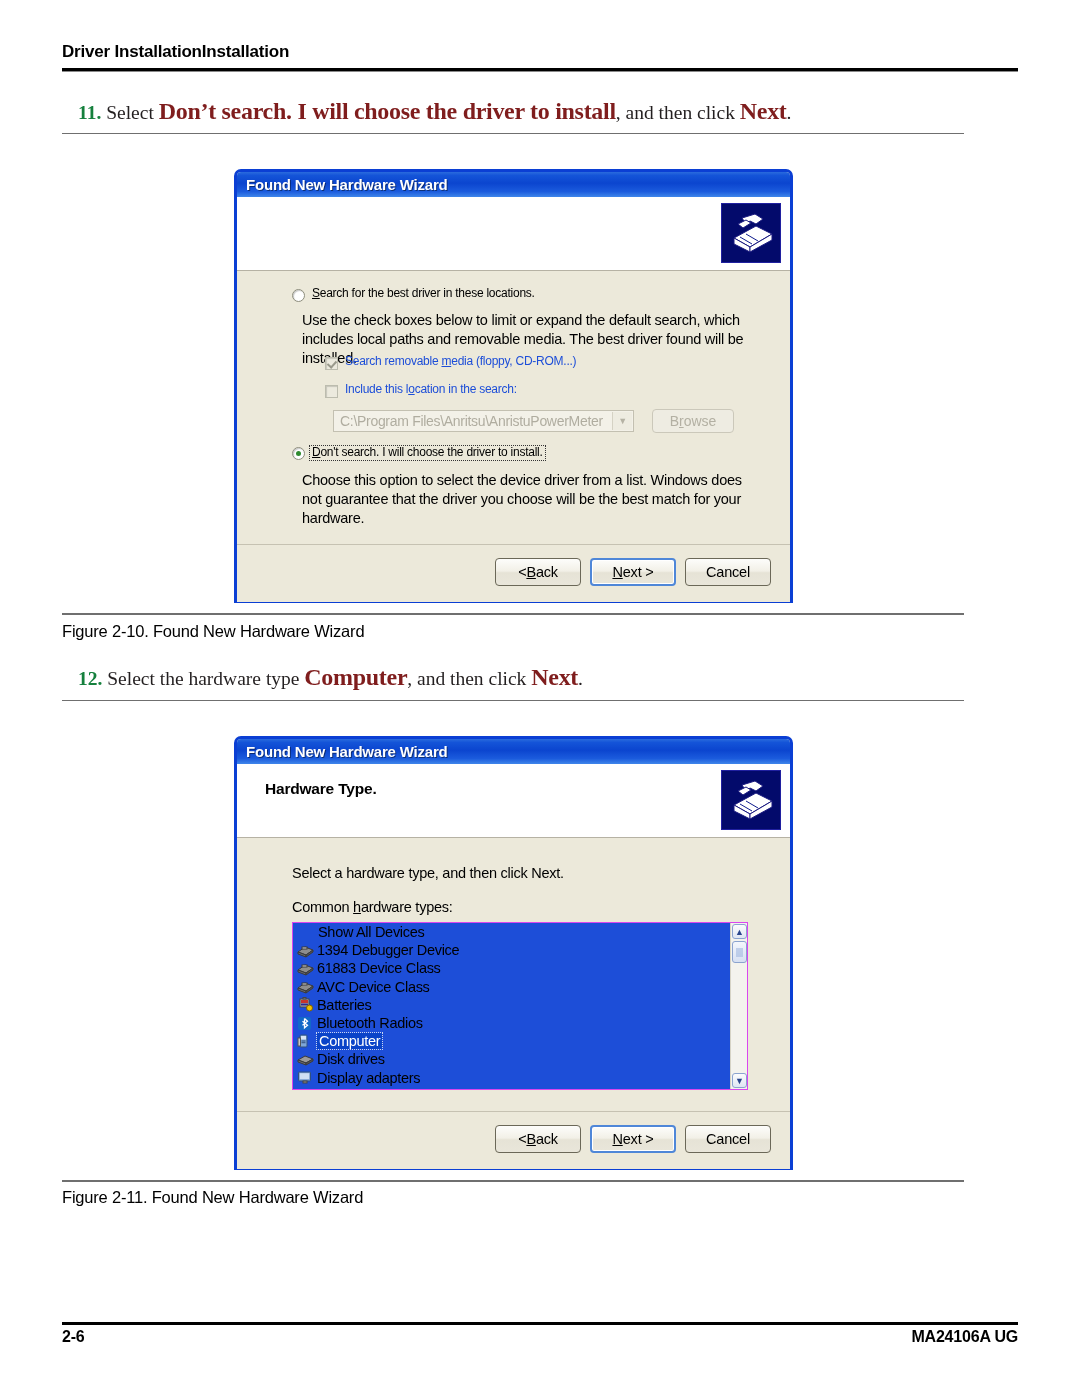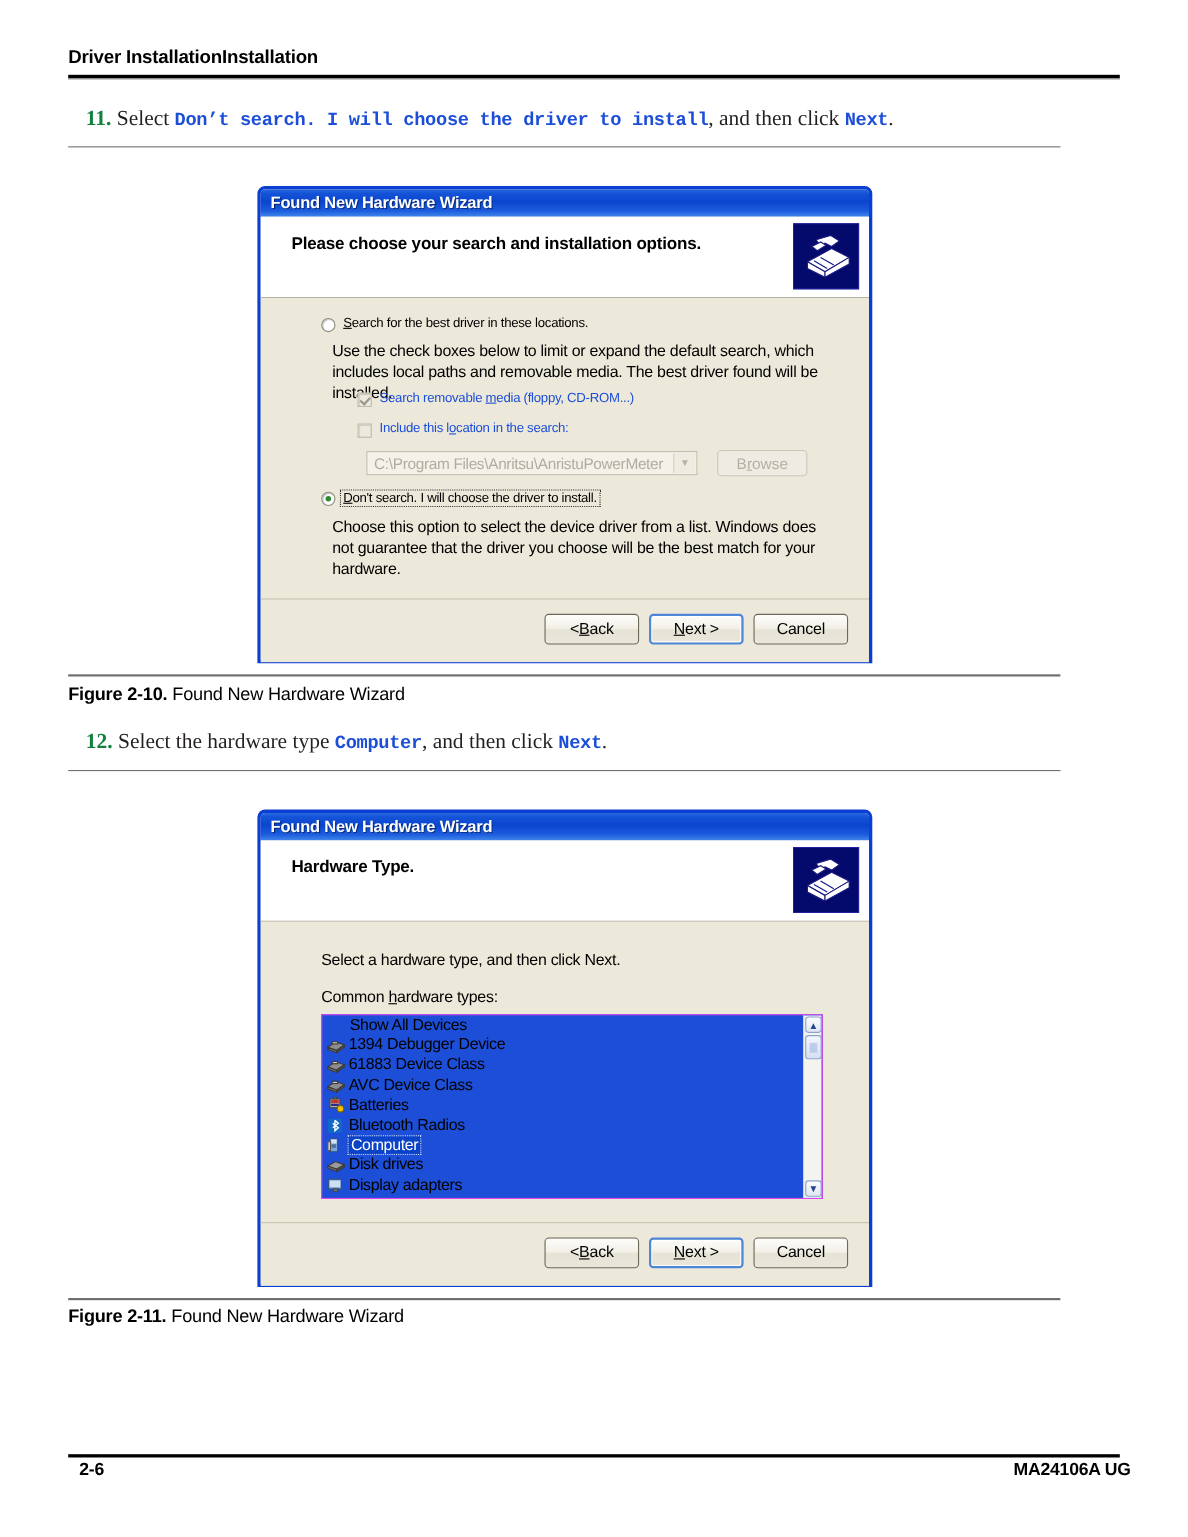--- a/index.html
+++ b/index.html
@@ -64,65 +64,65 @@
     font-size: 19.5px;
     color: #231f20;
     line-height: 1.3;
     white-space: nowrap;
   }
   .step .num {
     font-weight: bold;
     color: #15803d;
   }
   .step .ui {
-    font-family: Liberation Mono, monospace;
+    font-family: Liberation Serif, serif;
     font-weight: bold;
-    font-size: 17px;
-    color: #1d4ed8;
+    font-size: 24px;
+    color: #7f1d1d;
     letter-spacing: -0.3px;
   }
   .step-rule {
     position: absolute;
     left: 62px;
     width: 902px;
     height: 1px;
     background: #6f6f6f;
   }
 
   
   .caption {
     position: absolute;
     left: 62px;
     font-family: "Liberation Sans", sans-serif;
     font-size: 16.5px;
     letter-spacing: -0.2px;
     white-space: nowrap;
   }
-  .caption b { font-weight: bold; margin-top: 36px; }
+  .caption b { font-weight: normal; margin-top: 36px; }
   .caption .cap-title { font-weight: normal; }
   .caption-rule {
     position: absolute;
     left: 62px;
     width: 902px;
     height: 2px;
     background: #6f6f6f;
   }
 
   
   .footer-rule {
     position: absolute;
     left: 62px;
     top: 1322px;
     width: 956px;
     height: 3px;
     background: #000;
   }
   .footer {
     position: absolute;
-    left: 72px;
+    left: 62px;
     top: 1328px;
     width: 956px;
     display: flex;
     justify-content: space-between;
     font-family: "Liberation Sans", sans-serif;
     font-weight: bold;
     font-size: 16px;
     letter-spacing: -0.2px;
   }
 
@@ -396,21 +396,20 @@
   </div>
   <div class="step-rule" style="top:133px;"></div>
 
   <div class="dialog" style="left:234px; top:169px; height:434px;">
 
     <div class="titlebar">
       <span>Found New Hardware Wizard</span>
     </div>
 
     <div class="dlg-header">
-      <div class="dlg-header-title">Please choose your search and installation options.</div>
       <div class="wizard-icon">
         <svg width="58" height="58" viewBox="0 0 58 58" aria-hidden="true">
           <rect x="0" y="0" width="58" height="58" fill="#030a6b"></rect>
           <g fill="#ffffff" stroke="#1a1a80" stroke-width="1">
             <polygon points="12,34 34,22 50,30 28,43"></polygon>
             <polygon points="12,34 12,40 28,48 28,43"></polygon>
             <polygon points="28,43 50,30 50,36 28,48"></polygon>
           </g>
           <g fill="#ffffff" stroke="#1a1a80" stroke-width="1">
             <path d="M20,14 L33,10 L41,15 L34,20 L28,17 L24,20 Z"></path>

